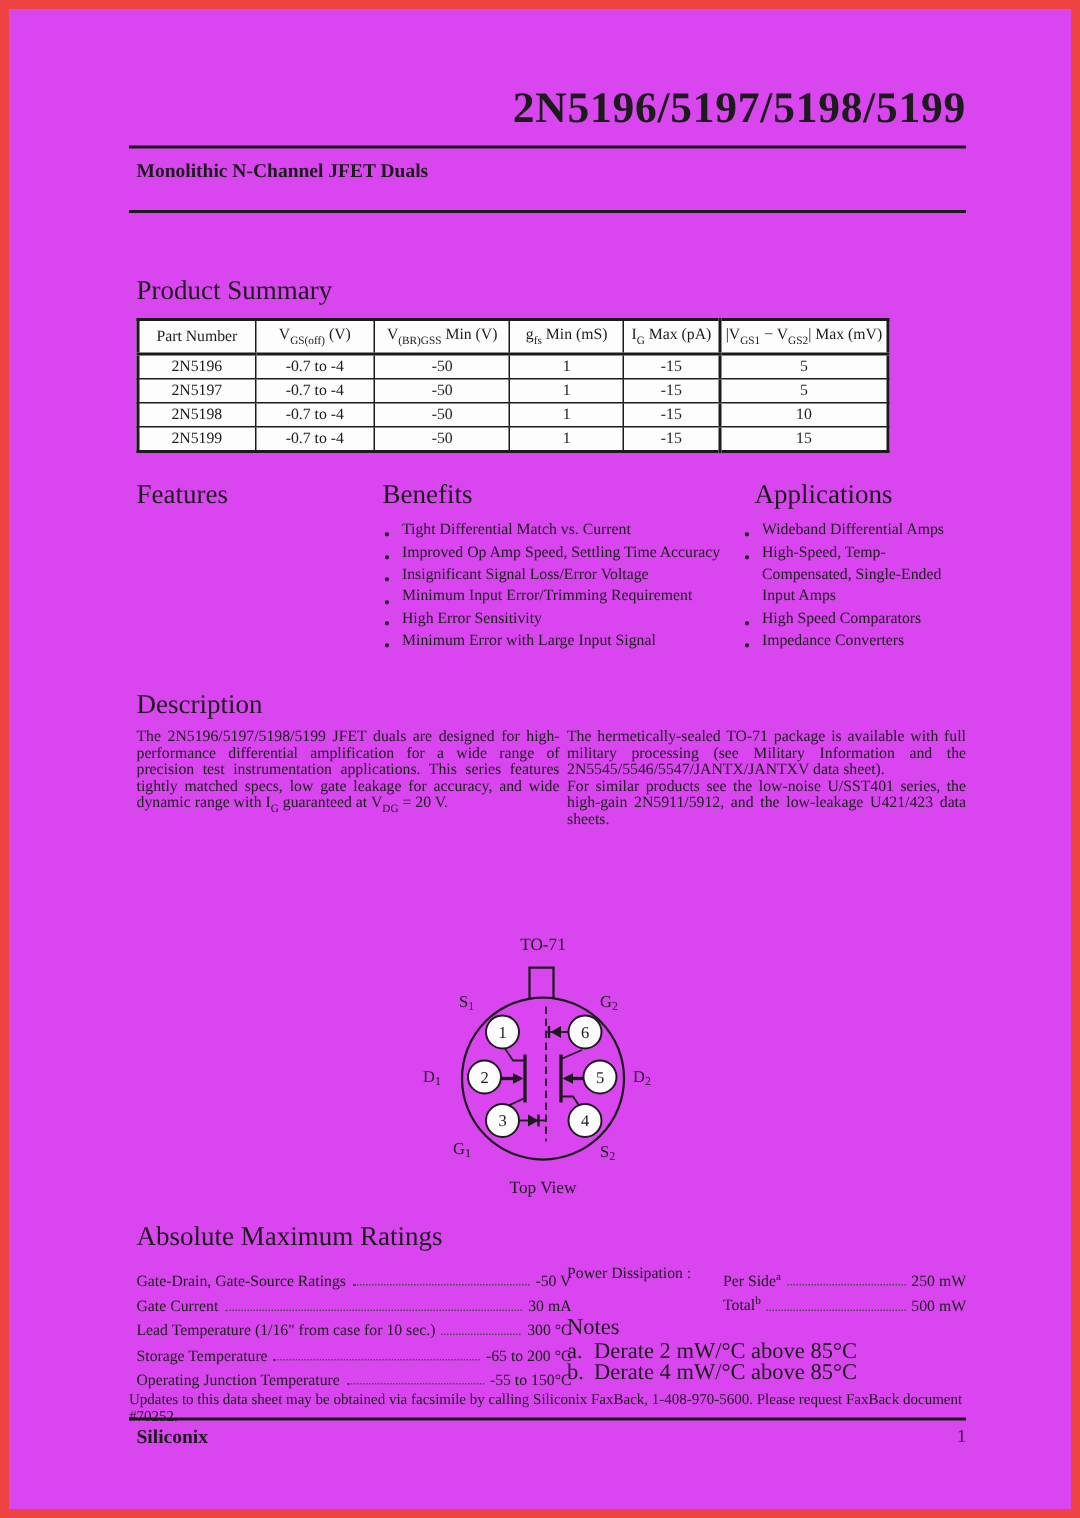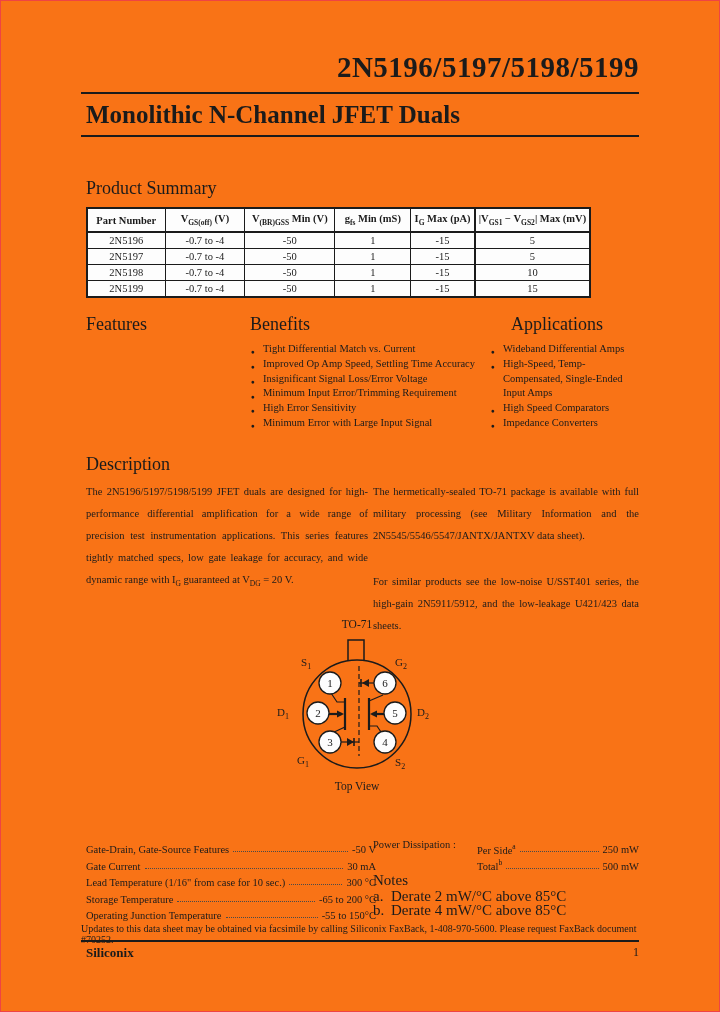--- a/index.html
+++ b/index.html
@@ -1,45 +1,45 @@
 <!DOCTYPE html>
 <html><head>
 <meta charset="utf-8">
 <style>
   * { margin:0; padding:0; box-sizing:border-box; }
   html,body { background:#ffffff; }
   body { width:720px; height:1012px; position:relative;
          font-family:"Liberation Serif","DejaVu Serif",serif; color:#1b1b1b; }
-  .page { position:absolute; inset:0; background:#f97316; border:1px solid #ef4444; overflow:hidden; }
+  .page { position:absolute; inset:0; background:#d946ef; border:6px solid #ef4444; overflow:hidden; }
 
   .abs { position:absolute; }
   .rule { position:absolute; background:#1b1b1b; height:2px; }
 
   .doc-title { top:50px; left:80px; width:558px; text-align:right;
                font-size:29px; font-weight:bold; letter-spacing:0.5px; }
-  .subtitle  { top:100px; left:85px; font-size:25px; font-weight:bold; }
+  .subtitle  { top:100px; left:85px; font-size:13px; font-weight:bold; }
 
   .h-section { font-size:18px; font-weight:normal; }
 
   
   table.ps { border-collapse:collapse; border:2px solid #1b1b1b; background:#fdfdfd; }
   table.ps th, table.ps td { border:1px solid #1b1b1b; text-align:center;
         font-size:10.5px; padding:2px 20px; white-space:nowrap; }
-  table.ps th { font-weight:bold; border-bottom:2px solid #1b1b1b; padding:4px 3px; }
+  table.ps th { font-weight:normal; border-bottom:2px solid #1b1b1b; padding:4px 3px; }
   table.ps th.hv, table.ps td.hv { border-left:2px solid #1b1b1b; }
   sub { font-size:7.5px; }
   sup { font-size:7.5px; }
 
   
   ul.blist { list-style:none; font-size:10.5px; line-height:14.8px; }
   ul.blist li { position:relative; padding-left:13px; margin-bottom:0px; }
   ul.blist li::before { content:"●"; position:absolute; left:1px; top:3.2px; font-size:6.5px; }
 
-  .body-text { font-size:10.5px; line-height:22px; text-align:justify; }
-  .body-text p + p { margin-top:24px; }
+  .body-text { font-size:10.5px; line-height:11px; text-align:justify; }
+  .body-text p + p { margin-top:0; }
 
   
   .amr { font-size:10.5px; }
   .amr-row { display:flex; align-items:flex-end; height:16.4px; }
   .amr-row .lbl { white-space:nowrap; }
   .amr-row .dots { flex:1; border-bottom:1.6px dotted #4a4a4a; margin:0 4px 3px 4px; min-width:8px; }
   .amr-row .val { white-space:nowrap; }
 
   .pd-wrap { display:flex; font-size:10.5px; }
   .pd-label { width:104px; white-space:nowrap; }
@@ -131,21 +131,21 @@
   <div class="abs h-section" style="top:313px; left:249px;">Benefits</div>
   <ul class="blist abs" style="top:341px; left:249px; width:236px;">
     <li>Tight Differential Match vs. Current</li>
     <li>Improved Op Amp Speed, Settling Time Accuracy</li>
     <li>Insignificant Signal Loss/Error Voltage</li>
     <li>Minimum Input Error/Trimming Requirement</li>
     <li>High Error Sensitivity</li>
     <li>Minimum Error with Large Input Signal</li>
   </ul>
 
-  <div class="abs h-section" style="top:313px; left:510px;">Applications</div>
+  <div class="abs h-section" style="top:313px; left:497px;">Applications</div>
   <ul class="blist abs" style="top:341px; left:489px; width:145px;">
     <li>Wideband Differential Amps</li>
     <li>High-Speed, Temp-Compensated, Single-Ended Input Amps</li>
     <li>High Speed Comparators</li>
     <li>Impedance Converters</li>
   </ul>
 
   <div class="abs h-section" style="top:453px; left:85px;">Description</div>
   <div class="abs body-text" style="top:480px; left:85px; width:282px;">
     <p><span>The 2N5196/5197/5198/5199 JFET duals are designed for high-performance differential amplification for a wide range of precision test instrumentation applications. This series features tightly matched specs, low gate leakage for accuracy, and wide dynamic range with I</span><sub>G</sub><span> guaranteed at V</span><sub>DG</sub><span> = 20 V.</span></p>
@@ -215,24 +215,25 @@
       <text class="lbl" x="38" y="-48"><tspan>G</tspan><tspan class="sb" dy="2.5">2</tspan></text>
       <text class="lbl" x="-80" y="2"><tspan>D</tspan><tspan class="sb" dy="2.5">1</tspan></text>
       <text class="lbl" x="60" y="2"><tspan>D</tspan><tspan class="sb" dy="2.5">2</tspan></text>
       <text class="lbl" x="-60" y="50"><tspan>G</tspan><tspan class="sb" dy="2.5">1</tspan></text>
       <text class="lbl" x="38" y="52"><tspan>S</tspan><tspan class="sb" dy="2.5">2</tspan></text>
     </g>
 
     <text class="cap" x="0" y="76" text-anchor="middle">Top View</text>
   </svg>
 
+  <div class="abs h-section" style="top:808px; left:85px;">Absolute Maximum Ratings</div>
 
   <div class="abs amr" style="top:838px; left:85px; width:290px;">
     <div class="amr-row">
-      <span class="lbl">Gate-Drain, Gate-Source Features</span>
+      <span class="lbl">Gate-Drain, Gate-Source Ratings</span>
         <span class="dots"></span>
         <span class="val">-50 V</span>
     </div>
     <div class="amr-row">
       <span class="lbl">Gate Current</span>
         <span class="dots"></span>
         <span class="val">30 mA</span>
     </div>
     <div class="amr-row">
       <span class="lbl">Lead Temperature (1/16" from case for 10 sec.)</span>

